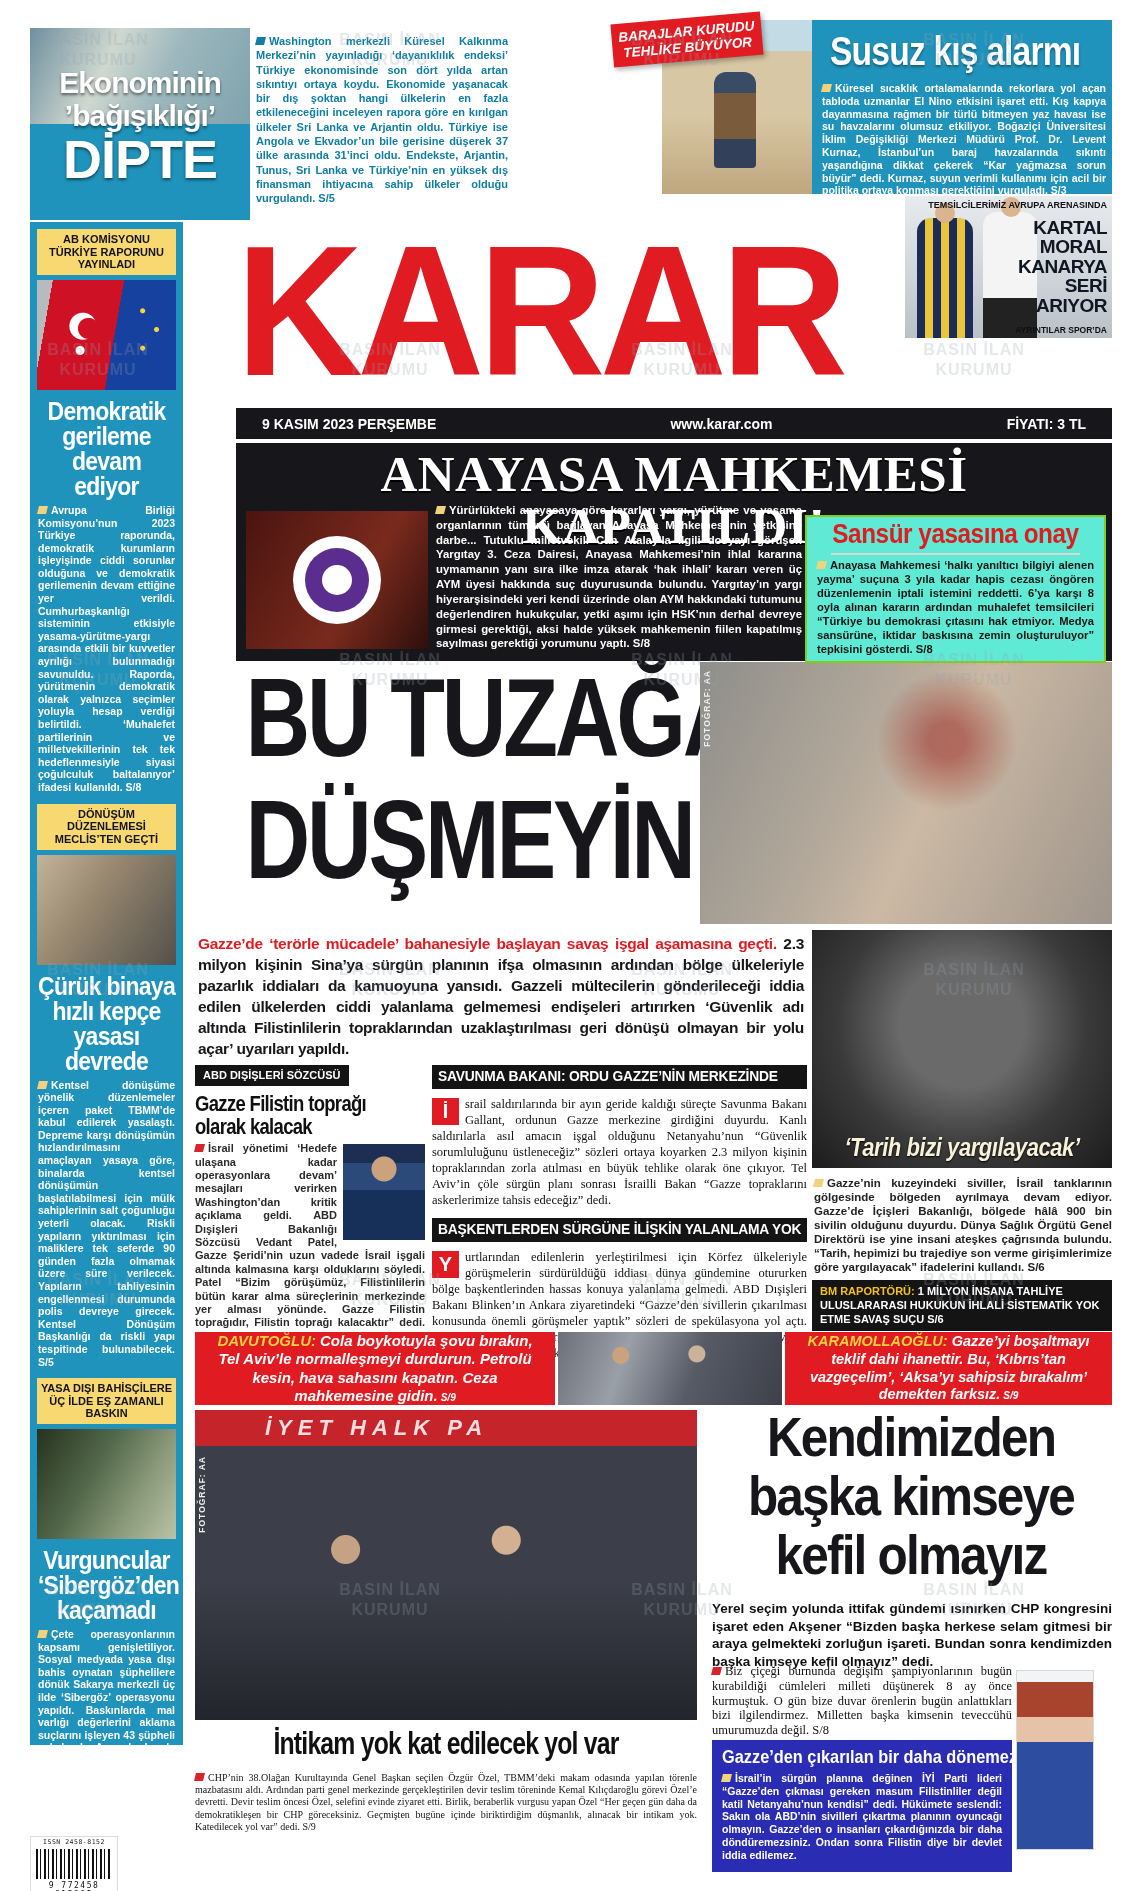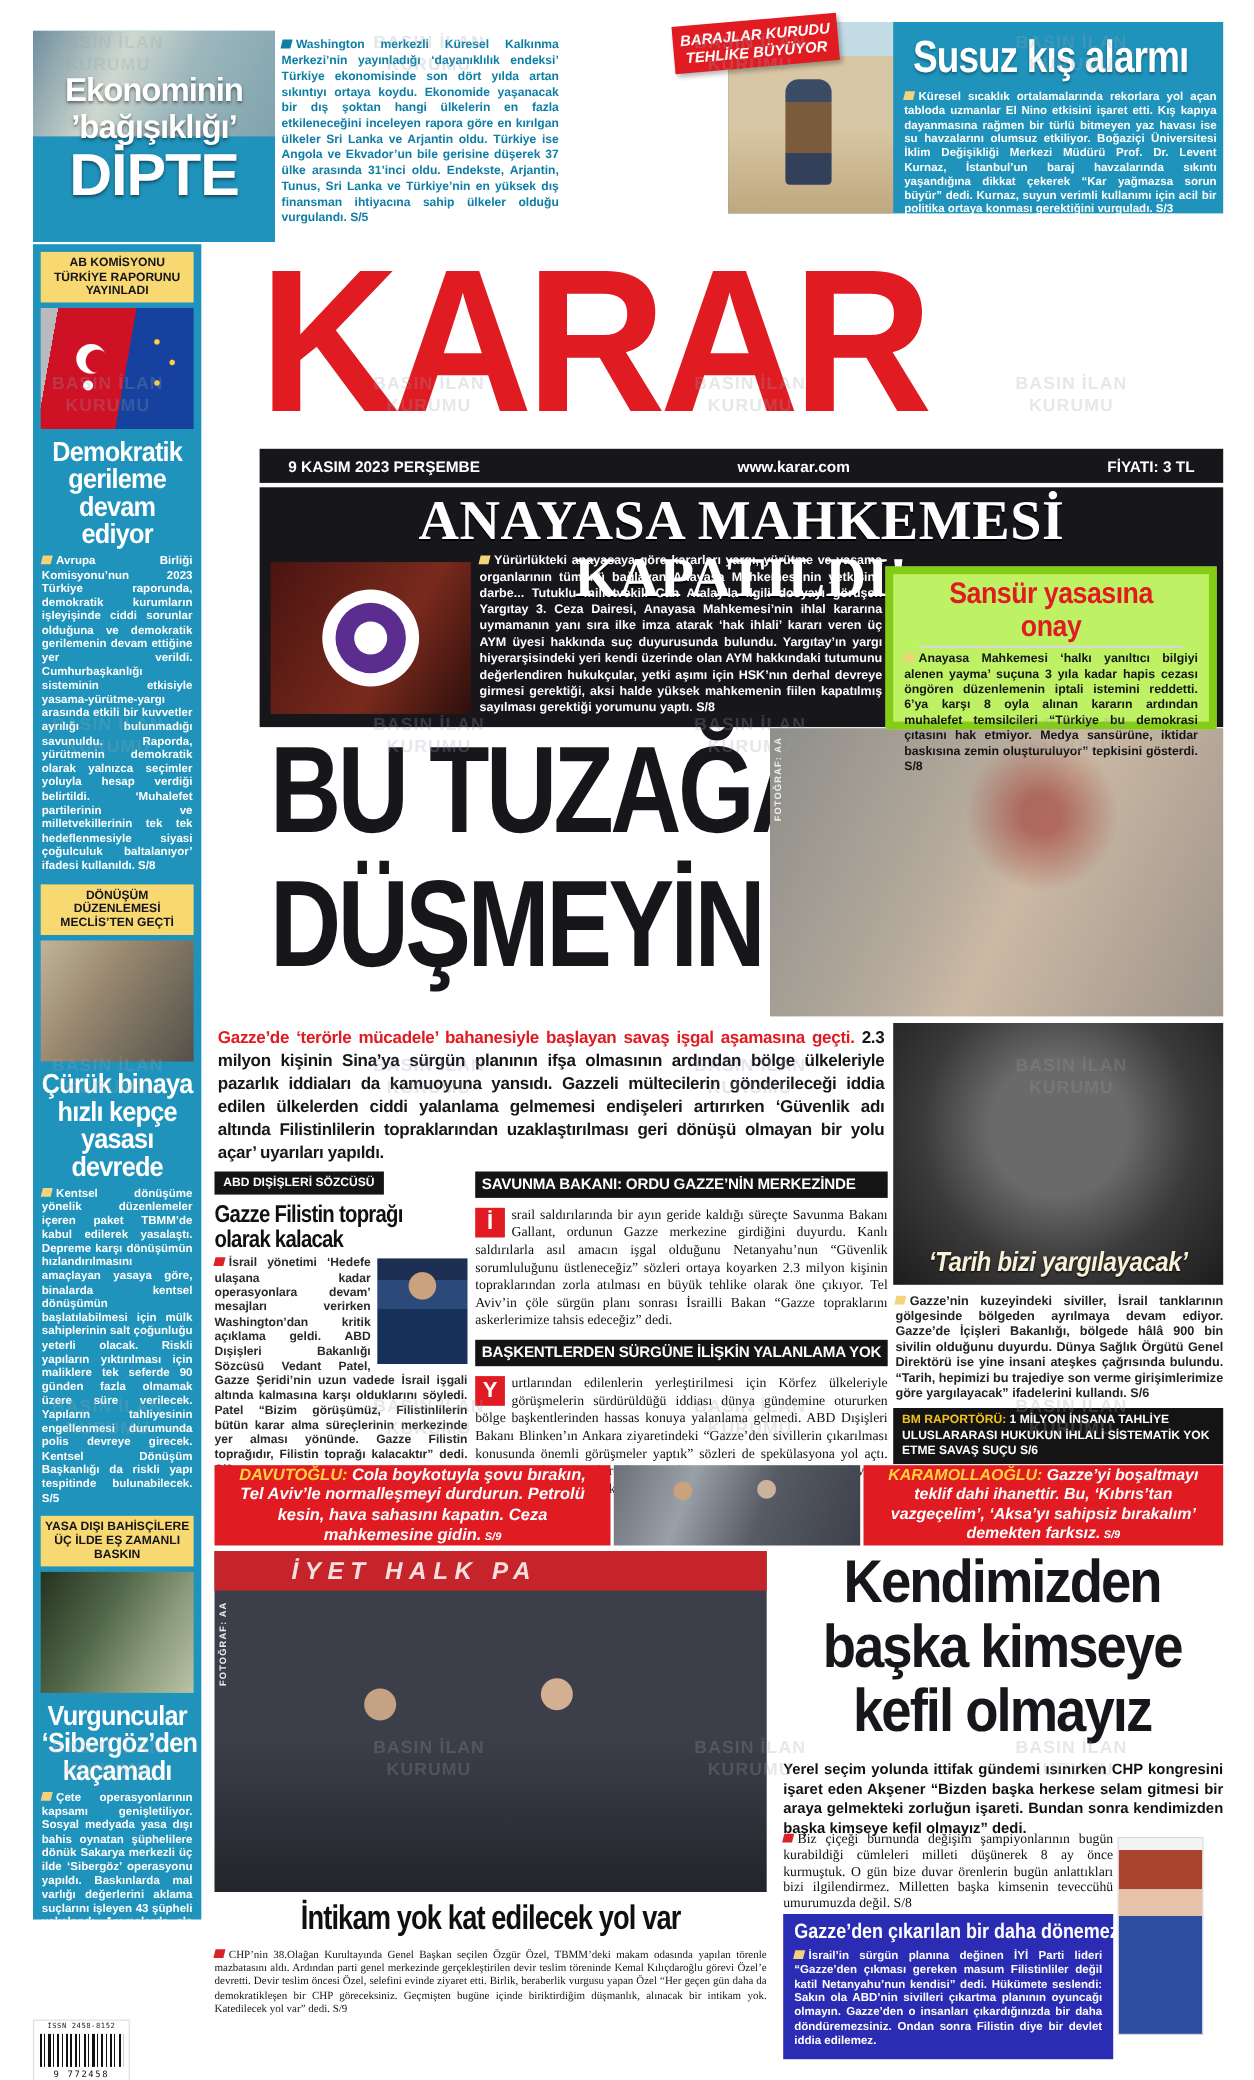--- a/index.html
+++ b/index.html
@@ -94,21 +94,21 @@
   .aymhead{margin-top:5px;color:#fff;text-align:center;font-family:"Liberation Serif",serif;
     font-size:51px;line-height:1.02;letter-spacing:.5px;text-shadow:0 2px 0 #000;}
   .aymphoto{position:absolute;left:10px;top:68px;width:182px;height:138px;
     background:linear-gradient(120deg,#4a1410,#7a2a1d 60%,#2e0f0c);}
   .emb{position:absolute;left:50%;top:50%;transform:translate(-50%,-50%);width:88px;height:88px;
     border-radius:50%;background:#fff;display:flex;align-items:center;justify-content:center;}
   .emb-in{width:64px;height:64px;border-radius:50%;background:#5b2d8e;position:relative;}
   .emb-in::after{content:"";position:absolute;left:17px;top:17px;width:30px;height:30px;border-radius:50%;background:#fff;}
   .aymbody{position:absolute;left:200px;top:60px;width:366px;color:#fff;
     font:700 11.4px/1.3 "Liberation Sans",sans-serif;text-align:justify;}
-  .censor{left:805px;top:515px;width:301px;height:148px;background:#bef264;border:7px solid #84cc16;
+  .censor{left:805px;top:515px;width:301px;height:148px;background:#5eead4;border:2px solid #84cc16;
     box-sizing:border-box;padding:3px 10px;z-index:6;}
   .chead{color:#e01b22;text-align:center;font-size:27px;line-height:1.1;letter-spacing:-.5px;
     transform:scaleX(.9);border-bottom:2px solid #d8d8d8;padding-bottom:3px;margin-bottom:3px;}
   .cbody{font:700 11.2px/1.25 "Liberation Sans",sans-serif;color:#141414;text-align:justify;}
 
   
   .gz{width:505px;text-align:center;}
   .gzline{display:block;font-size:112px;line-height:1;font-weight:700;color:#17171b;
     white-space:nowrap;letter-spacing:-4px;transform:scaleX(.8);transform-origin:center;}
   .photo-boy{left:700px;top:662px;width:412px;height:262px;
@@ -240,20 +240,33 @@
     <p class="rbody"><span class="bu yellow"></span><span>Çete operasyonlarının kapsamı genişletiliyor. Sosyal medyada yasa dışı bahis oynatan şüphelilere dönük Sakarya merkezli üç ilde ‘Sibergöz’ operasyonu yapıldı. Baskınlarda mal varlığı değerlerini aklama suçlarını işleyen 43 şüpheli yakalandı. Aramalarda ele geçen döviz, senet ve kredi kartlarına el konuldu. Zanlıların, suç gelirini kripto varlık borsalarında değerlendirdiği tespit edildi. S/7</span></p>
   </aside>
 
   <div class="abs bcode">
     <div class="issn">ISSN 2458-8152</div>
     <div class="bars"></div>
     <div class="bnum">9 772458 815002</div>
   </div>
 
   <h1 class="abs logo">KARAR</h1>
+  <div class="abs sports">
+    <div class="pl1"></div>
+    <div class="pl2"></div>
+    <div class="skicker">TEMSİLCİLERİMİZ AVRUPA ARENASINDA</div>
+    <div class="slines">
+      <div>KARTAL</div>
+      <div>MORAL</div>
+      <div>KANARYA</div>
+      <div>SERİ</div>
+      <div>ARIYOR</div>
+    </div>
+    <div class="sfoot">AYRINTILAR SPOR’DA</div>
+  </div>
   <div class="abs datebar">
     <span>9 KASIM 2023 PERŞEMBE</span>
     <span>www.karar.com</span>
     <span>FİYATI: 3 TL</span>
   </div>
 
   <section class="abs aymbox">
     <h2 class="aymhead">ANAYASA MAHKEMESİ KAPATILDI!</h2>
     <div class="aymphoto">
       <div class="emb">

